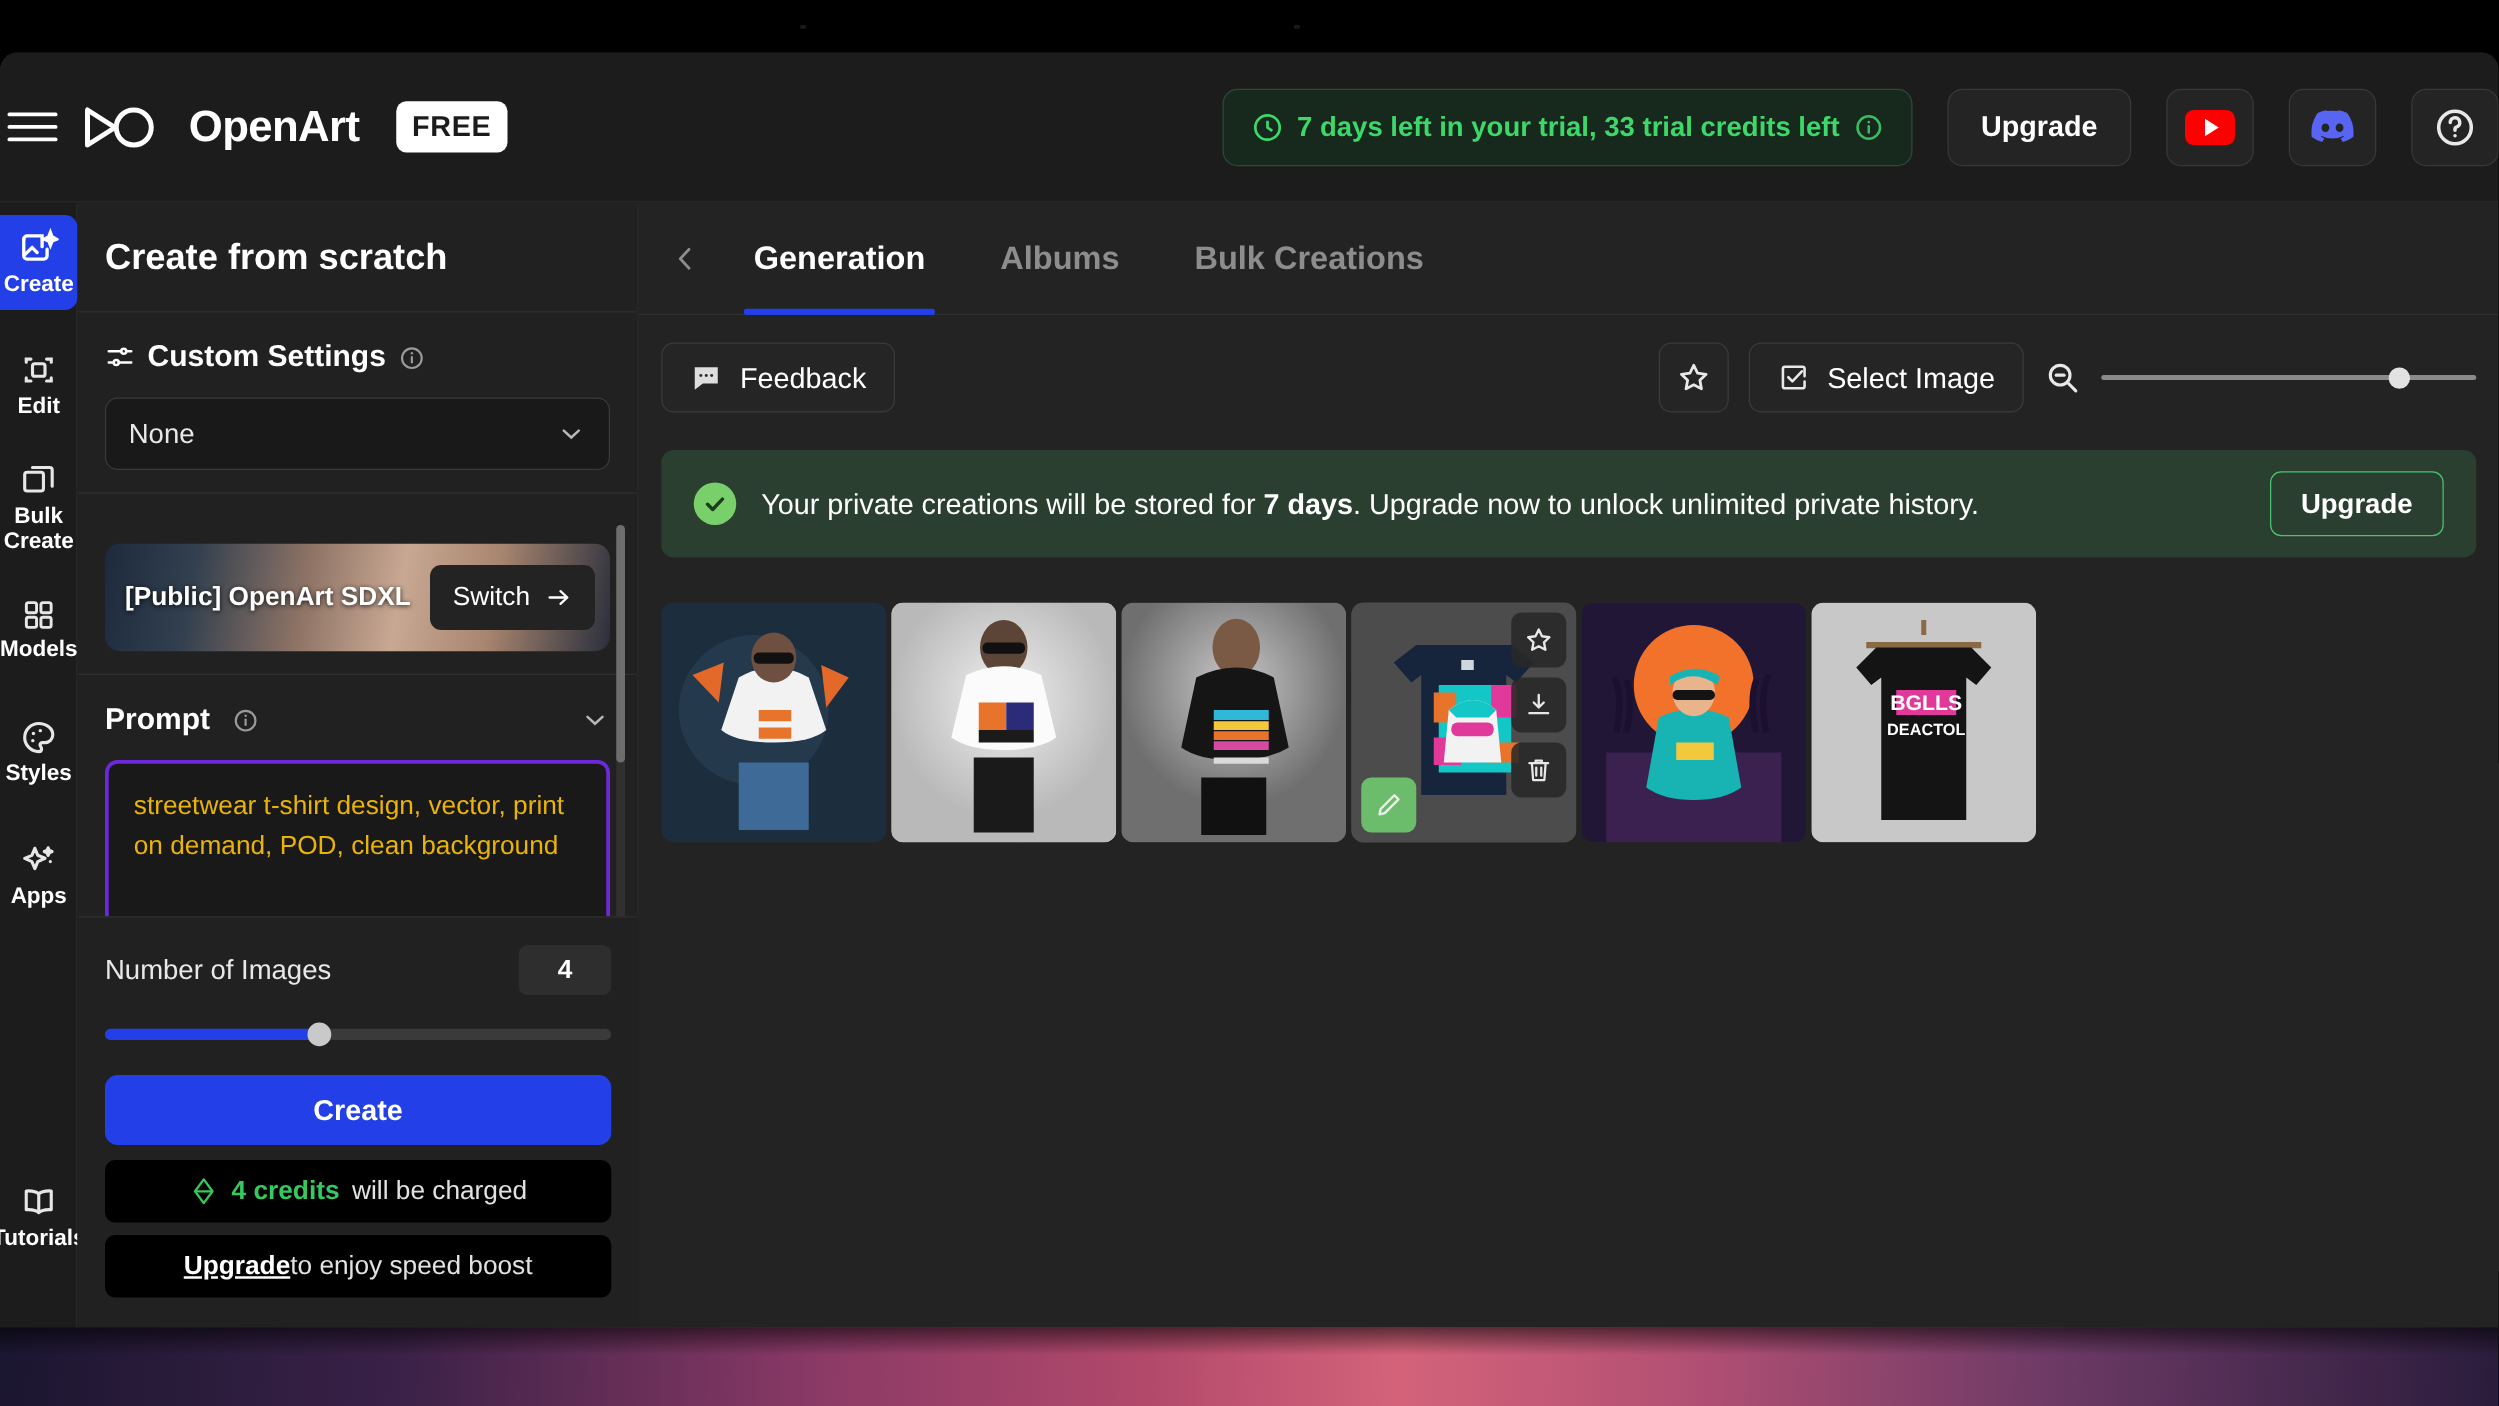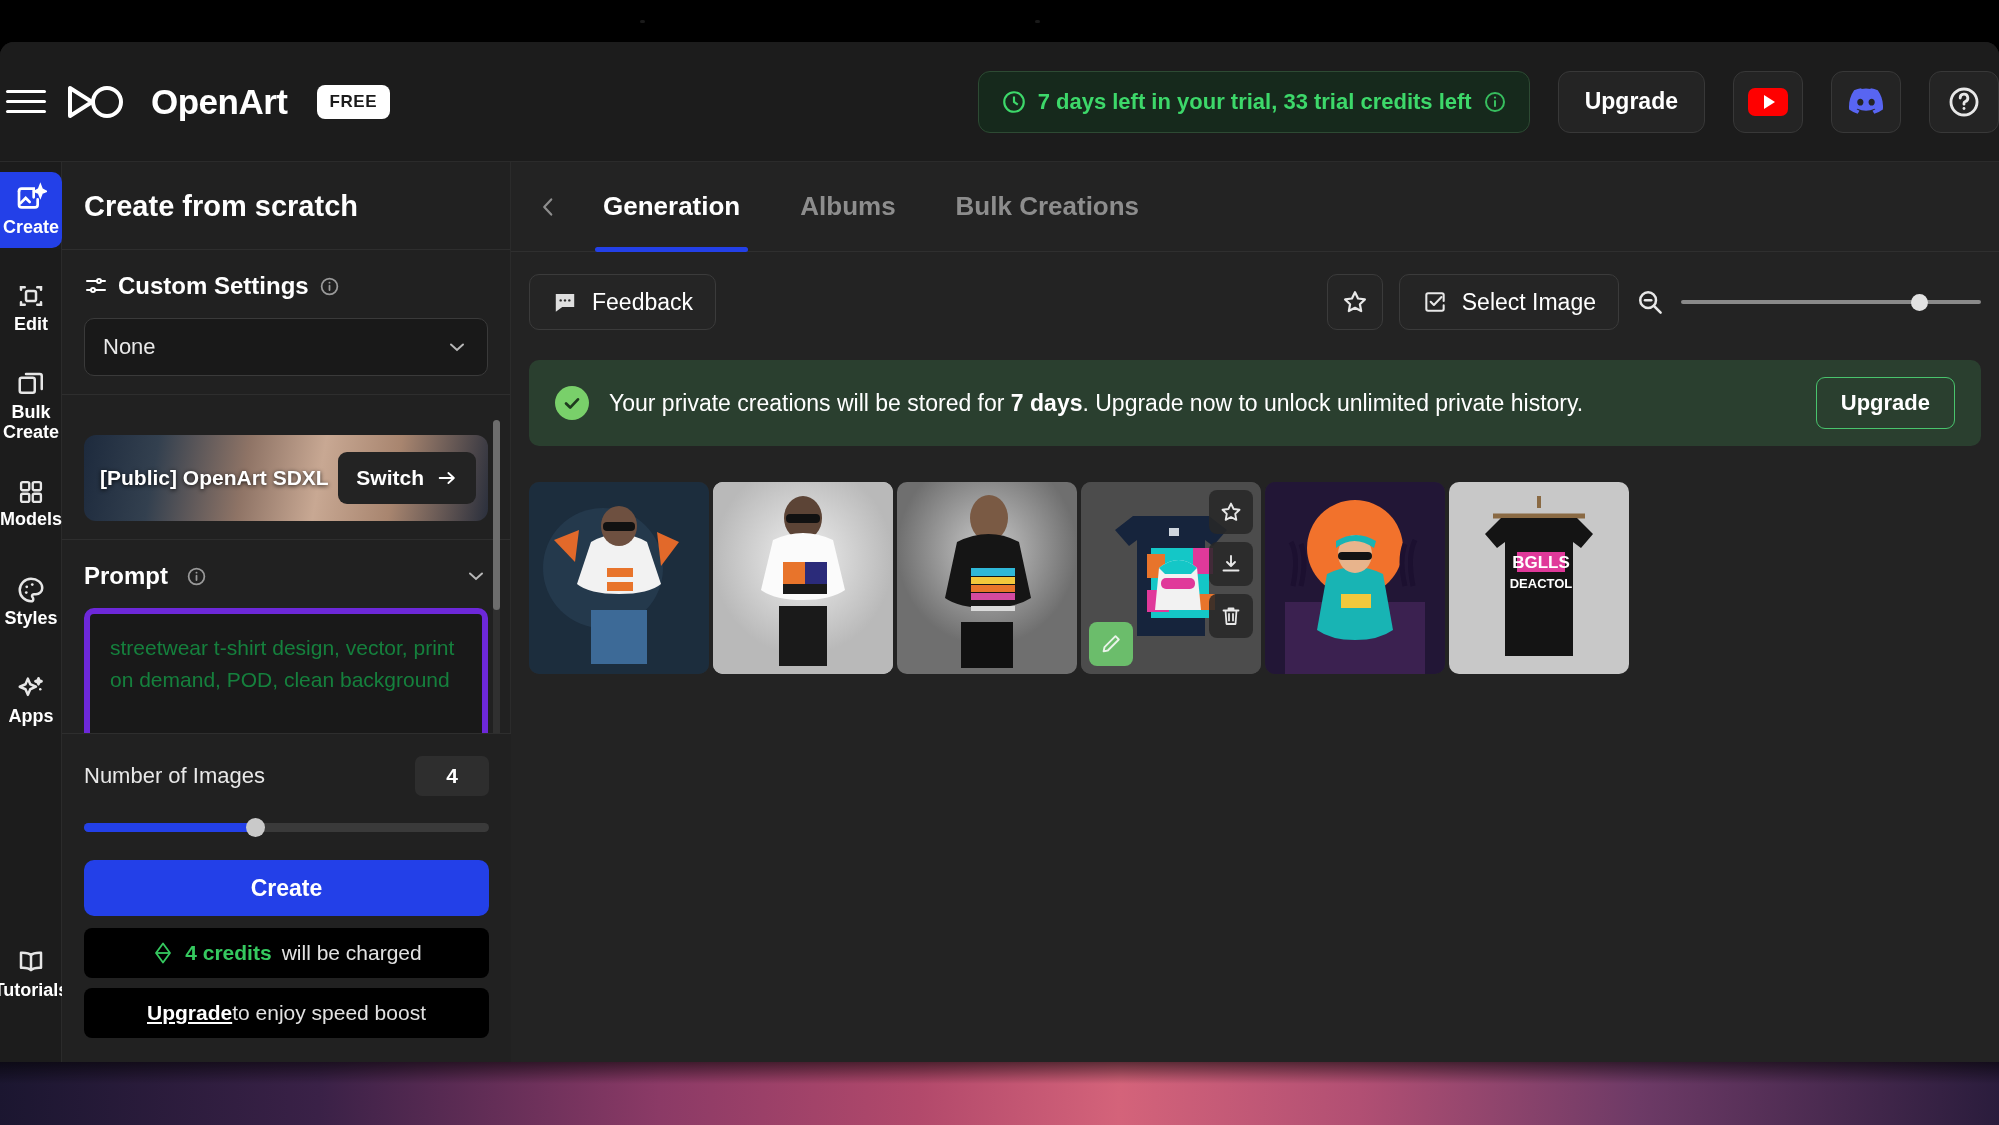--- a/index.html
+++ b/index.html
@@ -49,21 +49,21 @@
     gap: 7px; cursor: pointer;
   }
   .hamburger span { display: block; width: 40px; height: 3px; background: #fff; border-radius: 2px; }
   .brand { display: flex; align-items: center; gap: 25px; margin-left: 12px; }
   .brand-logo { width: 64px; height: 40px; }
   .brand-name {
     color: #fff; font-size: 35px; font-weight: 700; letter-spacing: -0.5px;
   }
   .free-badge {
     background: #fff; color: #1b1b1b;
-    font-size: 17px; font-weight: 700; letter-spacing: 0.6px;
+    font-size: 23px; font-weight: 700; letter-spacing: 0.6px;
     padding: 7px 13px; border-radius: 8px; margin-left: 4px;
   }
   .header-right {
     margin-left: auto; display: flex; align-items: center; gap: 28px;
     padding-right: 0;
   }
   .trial-pill {
     display: flex; align-items: center; gap: 11px;
     background: #16291c; border: 1px solid #2d4a33;
     border-radius: 12px; height: 62px; padding: 0 22px;
@@ -135,26 +135,26 @@
     cursor: pointer;
   }
   .model-card-name {
     color: #fff; font-size: 21px; font-weight: 700;
     margin-left: 16px; text-shadow: 0 1px 4px rgba(0,0,0,.85);
   }
   .switch-btn {
     margin-left: auto; margin-right: 12px;
     background: #232323; border-radius: 9px; height: 52px;
     display: flex; align-items: center; gap: 12px; padding: 0 18px;
-    color: #fff; font-size: 21px; font-weight: 700;
+    color: #fff; font-size: 21px; font-weight: 400;
   }
   .prompt-box {
     margin-top: 18px; min-height: 150px; background: #191919;
-    border: 6px solid #6d28d9; border-radius: 10px;
-    padding: 18px 20px; color: #15803d; font-size: 21px; line-height: 1.5;
+    border: 3px solid #6d28d9; border-radius: 10px;
+    padding: 18px 20px; color: #eab308; font-size: 21px; line-height: 1.5;
     cursor: text;
   }
   .panel-scrollbar {
     position: absolute; right: 10px; top: 258px; width: 7px; height: 190px;
     background: #6d6d6d; border-radius: 4px;
   }
   .panel-scroll-track {
     position: absolute; right: 10px; top: 258px; width: 7px; height: 430px;
     background: #303030; border-radius: 4px;
   }

